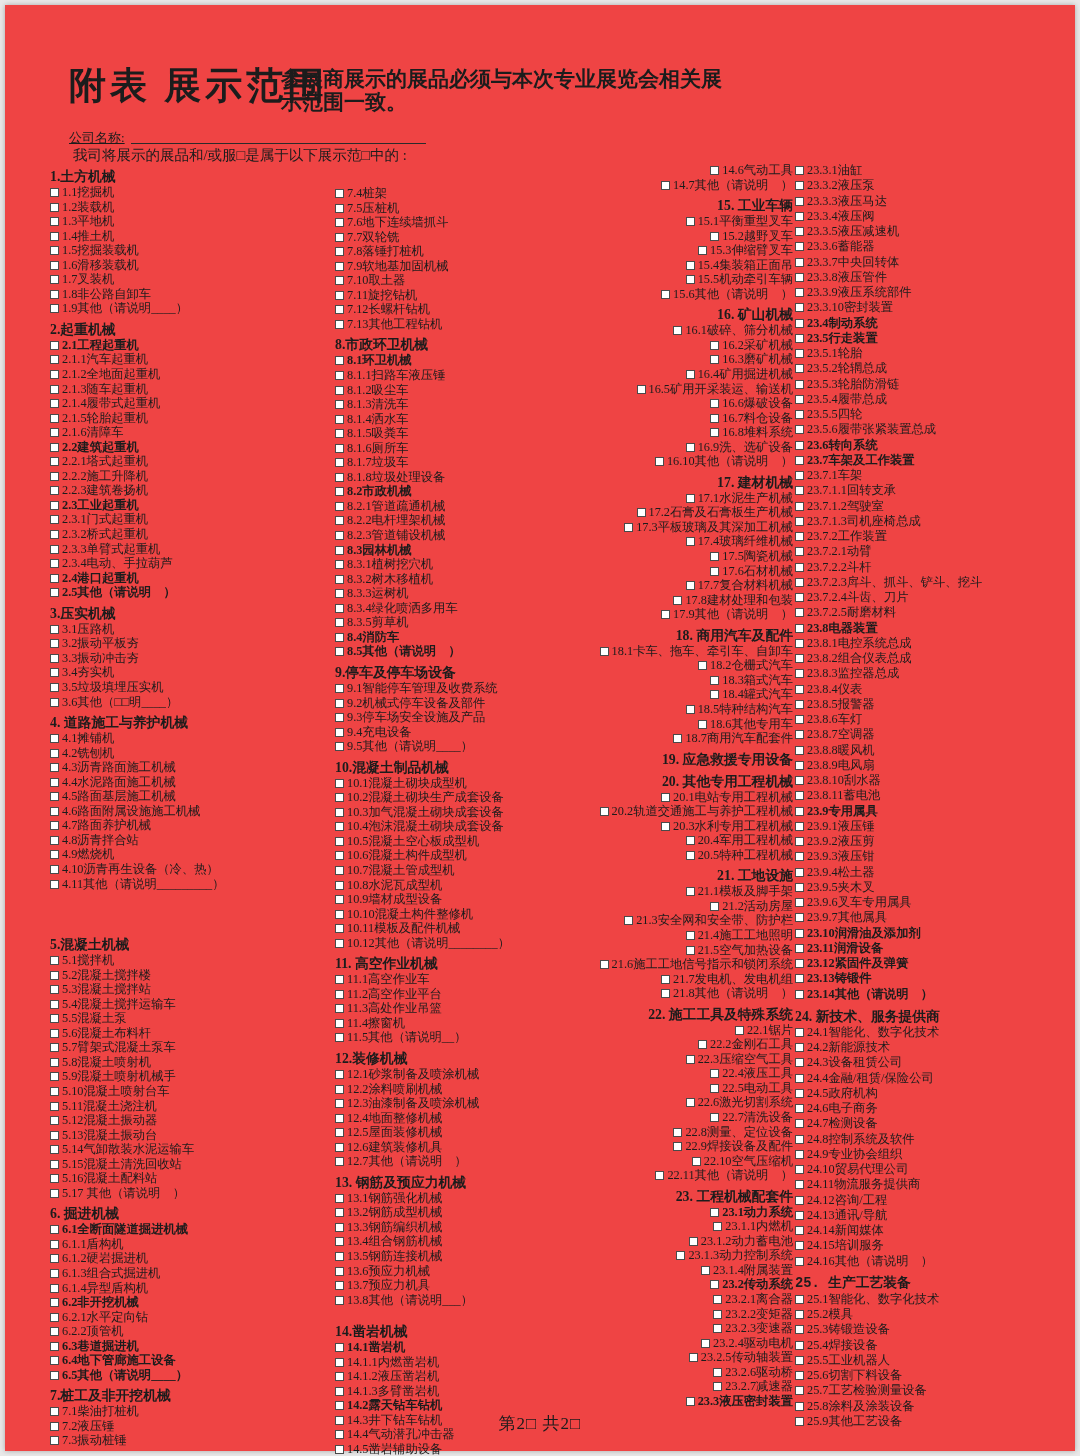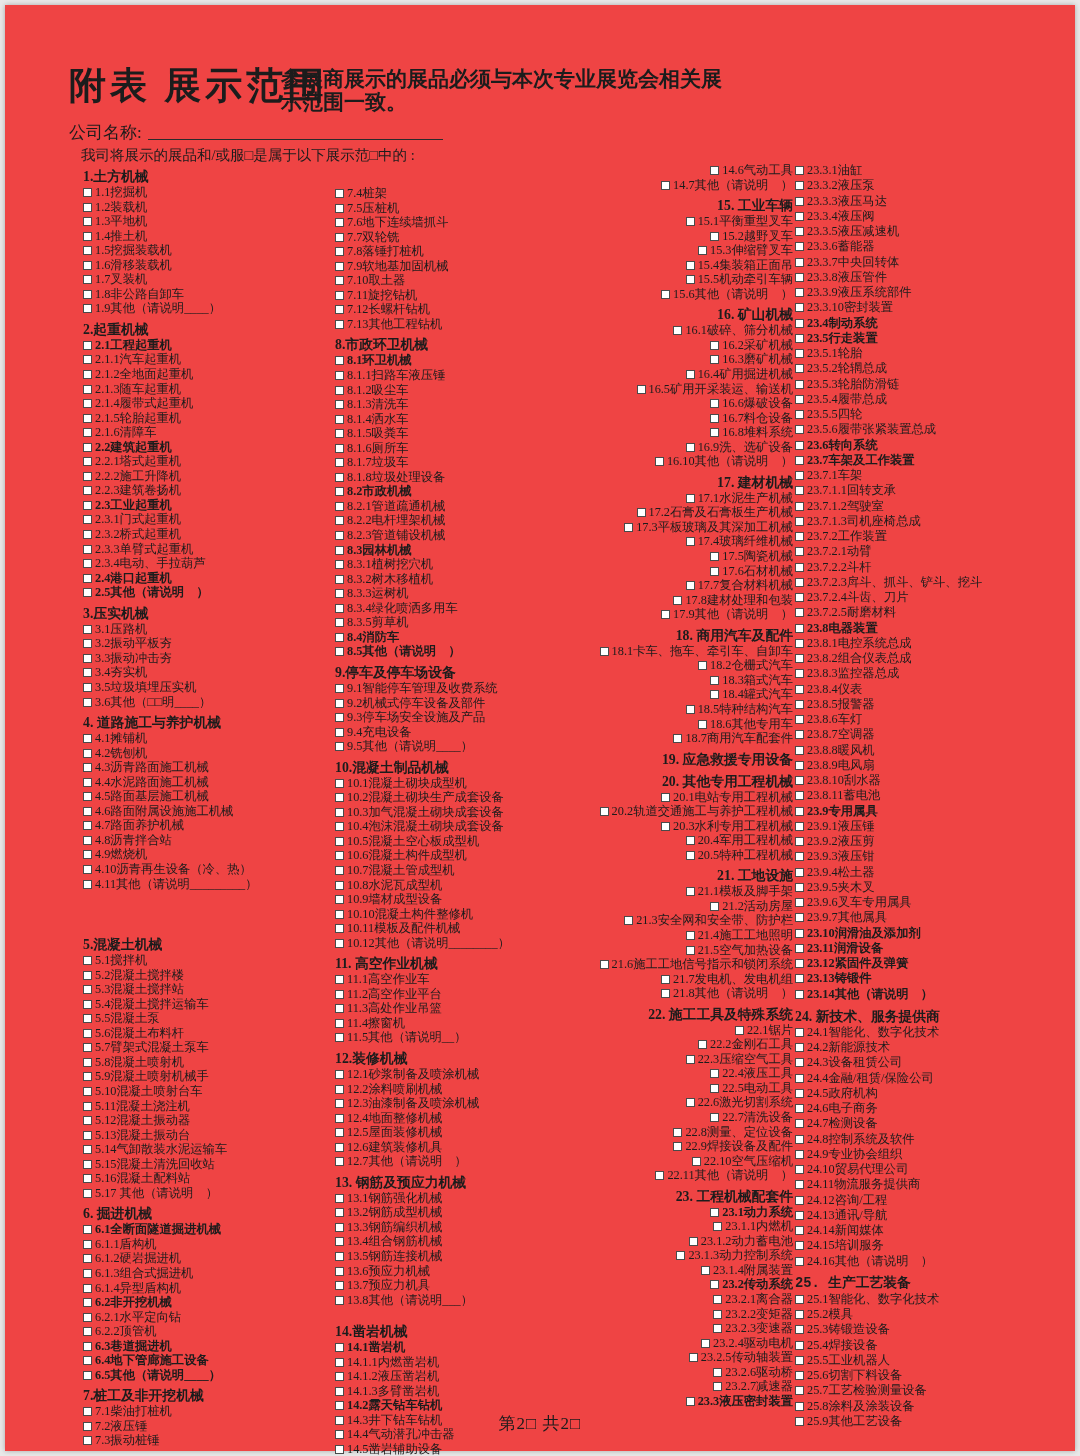--- a/index.html
+++ b/index.html
@@ -15,31 +15,31 @@
   }
   .title{
     position:absolute;left:64px;top:56px;
     font-size:37px;font-weight:bold;letter-spacing:4px;white-space:nowrap;
   }
   .notes{
     position:absolute;left:276px;top:63px;width:460px;
     font-size:21px;font-weight:bold;line-height:23px;
   }
   .company-row{
-    position:absolute;left:64px;top:116px;font-size:17px;white-space:nowrap;
+    position:absolute;left:64px;top:124px;font-size:13px;white-space:nowrap;text-decoration:underline;
   }
   .company-line{
     display:inline-block;width:295px;border-bottom:1.6px solid #2b2b2b;
     height:14px;margin-left:6px;vertical-align:-2px;
   }
   .intro{
-    position:absolute;left:76px;top:141px;font-size:14.5px;white-space:nowrap;
+    position:absolute;left:68px;top:141px;font-size:14.5px;white-space:nowrap;
   }
   .col{position:absolute;top:158px;}
-  .c0{left:78px;width:270px;}
+  .c0{left:45px;width:270px;}
   .c1{left:330px;width:206px;margin-top:23px;}
   .c2{left:538px;width:250px;text-align:right;}
   .c3{left:790px;width:258px;}
   .item{font-size:12.3px;line-height:14.55px;white-space:nowrap;}
   .c3 .item{line-height:15.25px;}
   .item.bold{font-weight:bold;}
   .sec{font-size:13.8px;font-weight:bold;line-height:17px;margin-top:5px;white-space:nowrap;}
   .cb{
     display:inline-block;width:9px;height:9px;border:1px solid #4a4a4a;
     margin-right:3px;vertical-align:-1px;background:#fff;box-sizing:border-box;

